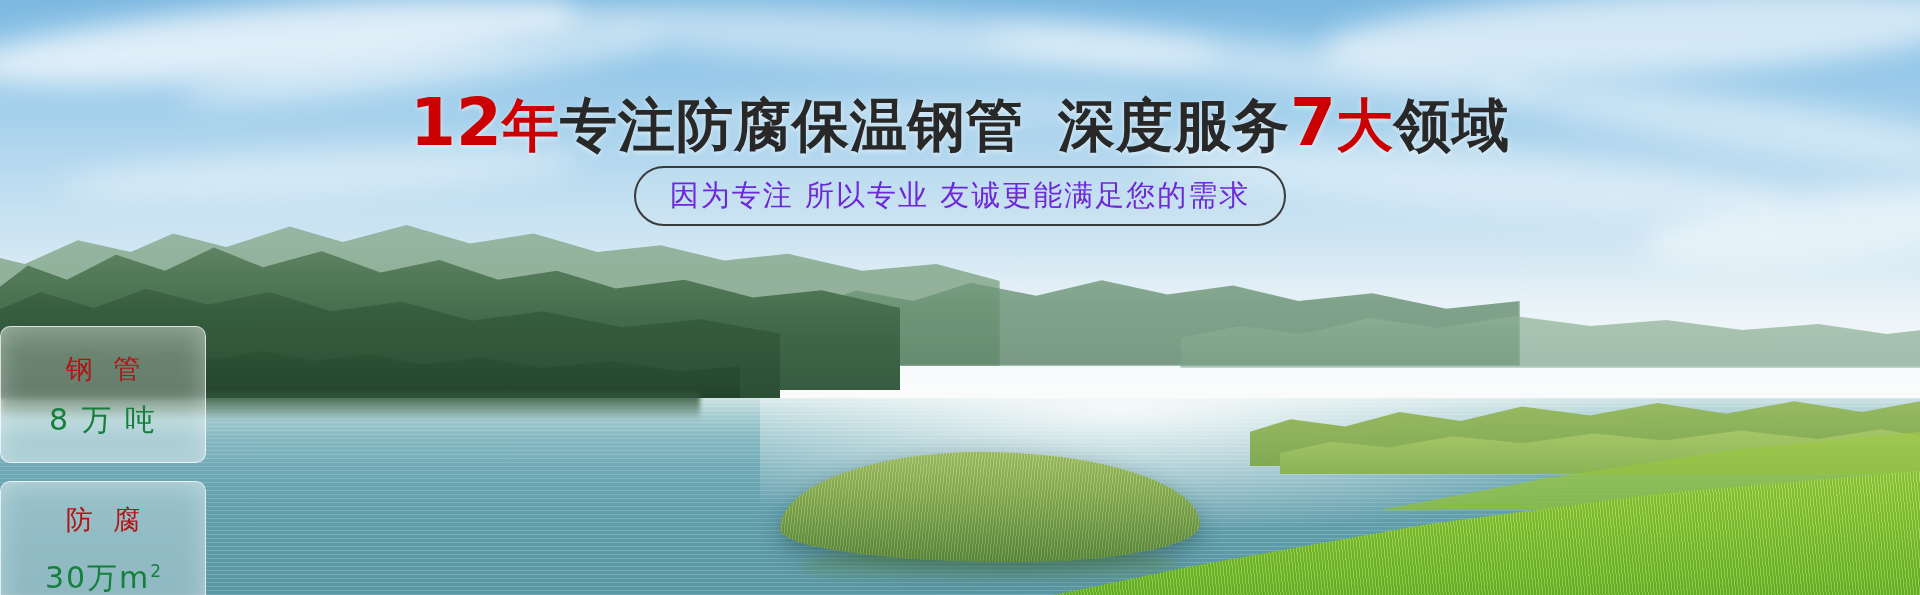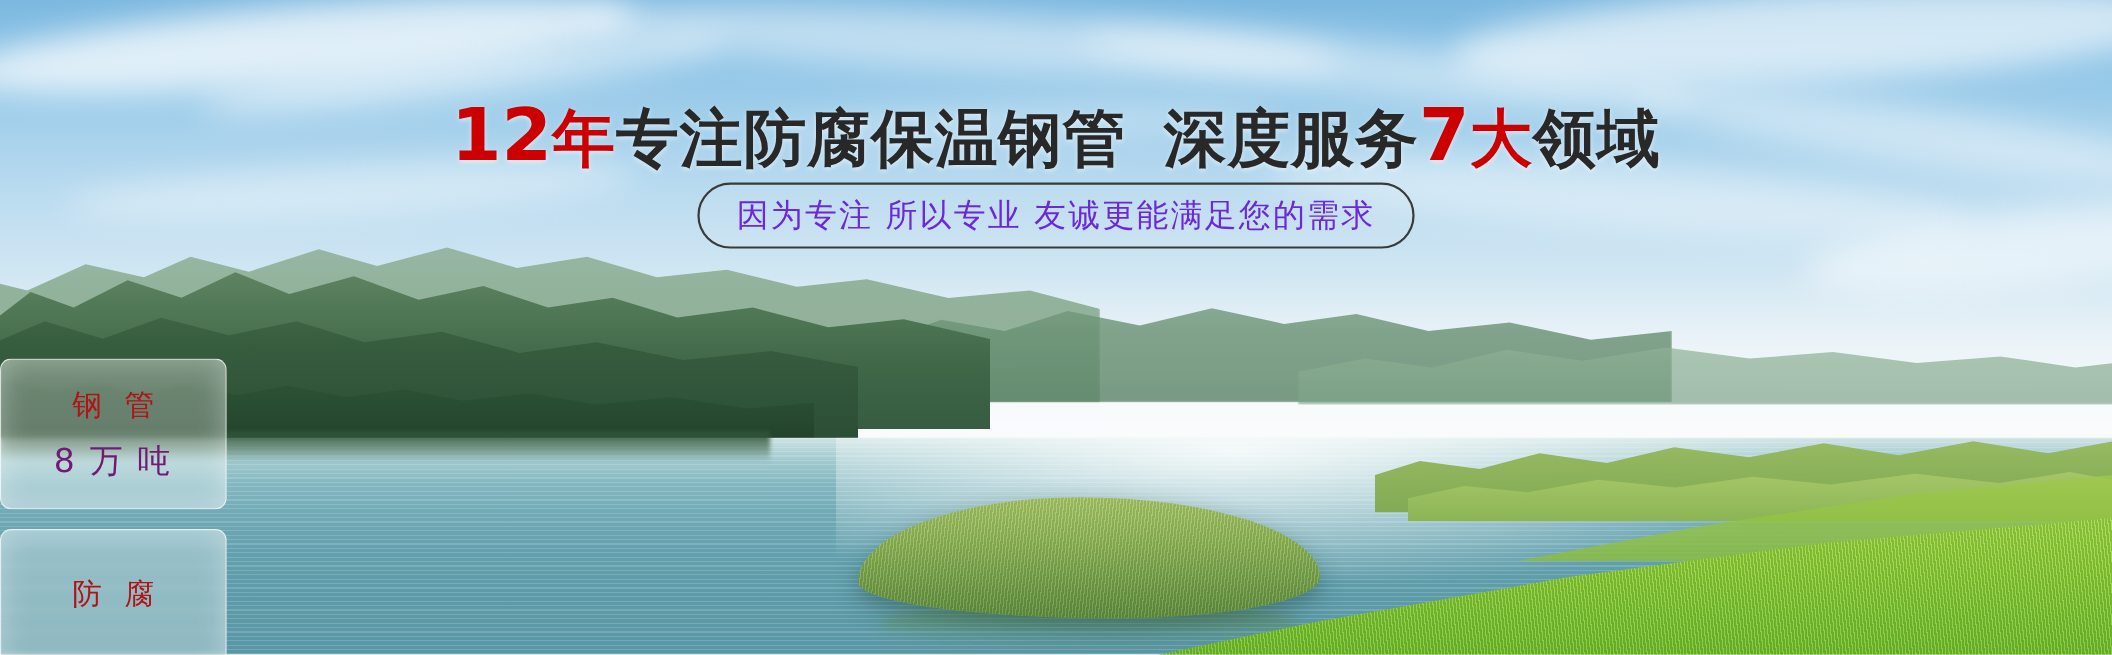--- a/index.html
+++ b/index.html
@@ -241,21 +241,21 @@
     letter-spacing:6px;
     text-indent:6px;
     color:#b01515;
     margin-bottom:18px;
   }
   .card-value{
     font-family:"DejaVu Sans","Liberation Sans",sans-serif;
     font-size:30px;
     line-height:34px;
     letter-spacing:2px;
-    color:#701a75;
+    color:#15803d;
   }
   .card-value sup{
     font-size:17px;
     vertical-align:super;
     letter-spacing:0;
   }
 </style>
 </head>
 <body>
 
@@ -307,18 +307,19 @@
 
     <div class="cards">
 
       <div class="card">
         <div class="card-title">钢 管</div>
         <div class="card-value"><span>8 万 吨</span></div>
       </div>
 
       <div class="card">
         <div class="card-title">防 腐</div>
+        <div class="card-value"><span>30万m</span><sup>2</sup></div>
       </div>
 
 
     </div>
   </div>
 </div>
 
 </body></html>

